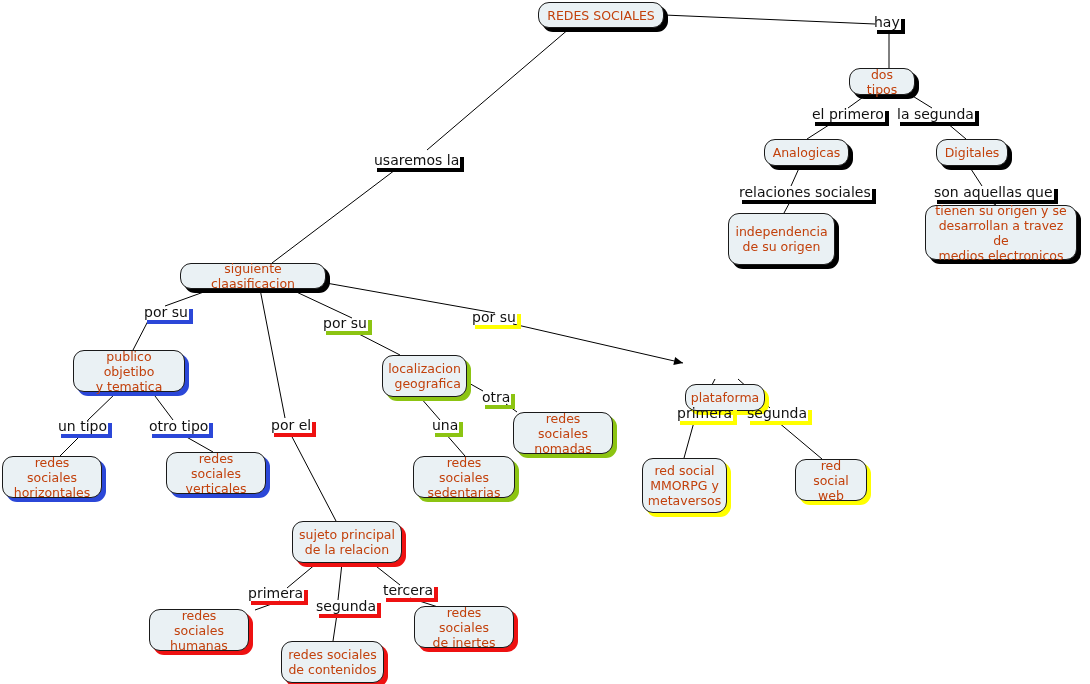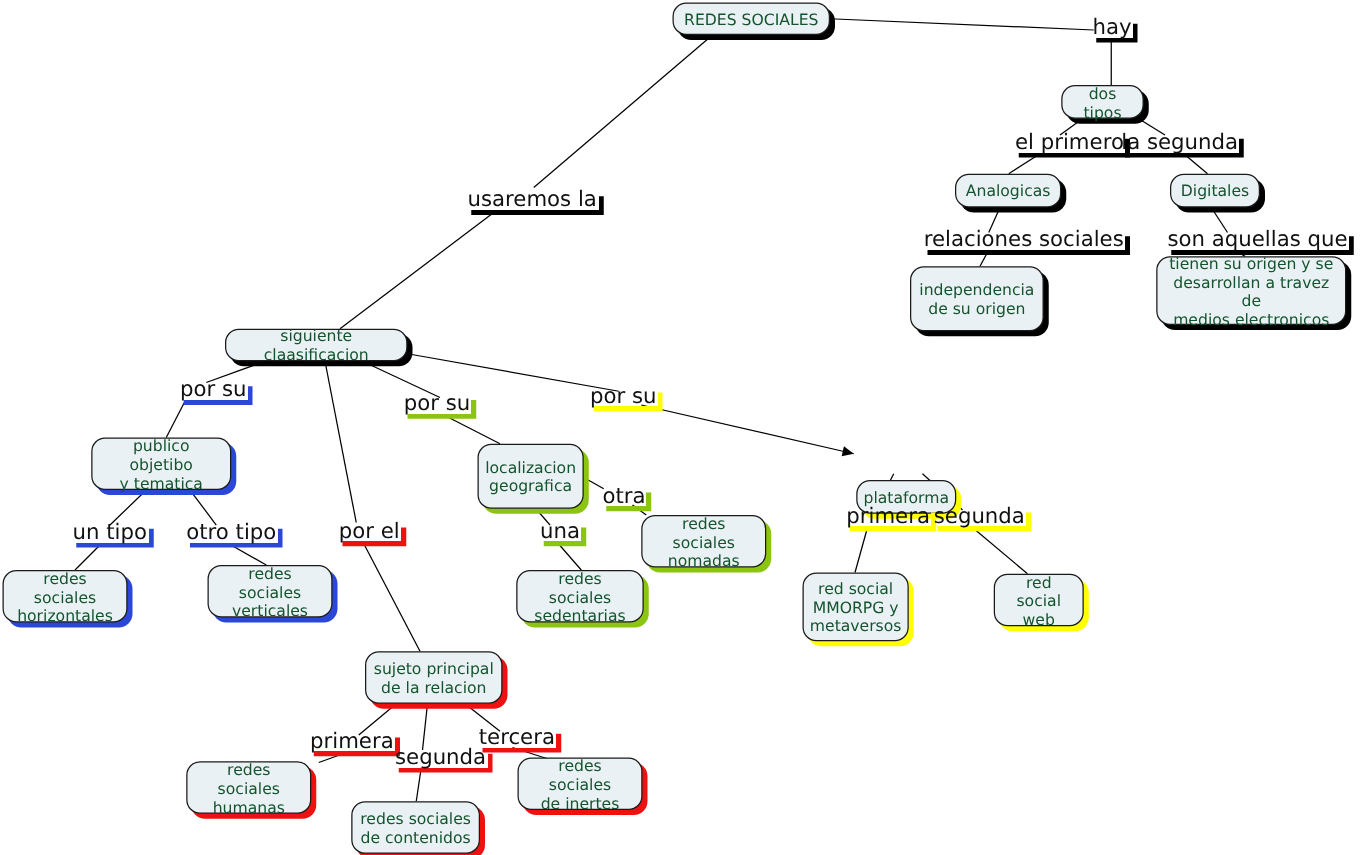--- a/index.html
+++ b/index.html
@@ -29,36 +29,36 @@
     box-sizing: border-box;
     background: #eaf1f4;
     border: 1.4px solid #1a1a1a;
     border-radius: 11px;
     display: flex;
     align-items: center;
     justify-content: center;
     text-align: center;
     font-size: 12.5px;
     line-height: 15px;
-    color: #14532d;
+    color: #c2410c;
     padding: 2px 6px;
     white-space: pre-line;
     z-index: 5;
   }
   .node.sh-black  { box-shadow: 4px 4px 0 0 #000000; }
   .node.sh-blue   { box-shadow: 4px 4px 0 0 #2b47d8; }
   .node.sh-red    { box-shadow: 4px 4px 0 0 #ee1111; }
   .node.sh-green  { box-shadow: 4px 4px 0 0 #8cc412; }
   .node.sh-yellow { box-shadow: 4px 4px 0 0 #ffff00; }
 
   
   .plabel {
     position: absolute;
     box-sizing: border-box;
-    font-size: 17px;
+    font-size: 14px;
     line-height: 14px;
     color: #111111;
     background: transparent;
     white-space: nowrap;
     padding: 0 1px 1px 1px;
     z-index: 6;
   }
   .plabel.sh-black  { box-shadow: 4px 4px 0 0 #000000; }
   .plabel.sh-blue   { box-shadow: 4px 4px 0 0 #2b47d8; }
   .plabel.sh-red    { box-shadow: 4px 4px 0 0 #ee1111; }
@@ -118,21 +118,21 @@
       <div class="node sh-black" style="left: 764px; top: 139px; width: 85px; height: 27px; text-align: center;">Analogicas</div>
       <div class="node sh-black" style="left: 936px; top: 139px; width: 72px; height: 27px;">Digitales</div>
       <div class="node sh-black" style="left: 728px; top: 213px; width: 107px; height: 52px;">independencia
 de su origen</div>
       <div class="node sh-black" style="left: 925px; top: 205px; width: 152px; height: 55px;">tienen su origen y se
 desarrollan a travez de
 medios electronicos</div>
       <div class="node sh-black" style="left: 180px; top: 263px; width: 146px; height: 26px;">siguiente claasificacion</div>
       <div class="node sh-blue" style="left: 73px; top: 350px; width: 112px; height: 42px;">publico objetibo
 y tematica</div>
-      <div class="node sh-green" style="left: 382px; top: 355px; width: 85px; height: 52px;">localizacion
+      <div class="node sh-green" style="left: 382px; top: 355px; width: 85px; height: 42px; text-align: right;">localizacion
 geografica</div>
       <div class="node sh-yellow" style="left: 685px; top: 352px; width: 80px; height: 27px; margin-top: 32px;">plataforma</div>
       <div class="node sh-blue" style="left: 2px; top: 456px; width: 100px; height: 42px;">redes sociales
 horizontales</div>
       <div class="node sh-blue" style="left: 166px; top: 452px; width: 100px; height: 42px;">redes sociales
 verticales</div>
       <div class="node sh-green" style="left: 413px; top: 456px; width: 102px; height: 42px;">redes sociales
 sedentarias</div>
       <div class="node sh-green" style="left: 513px; top: 412px; width: 100px; height: 42px;">redes sociales
 nomadas</div>

